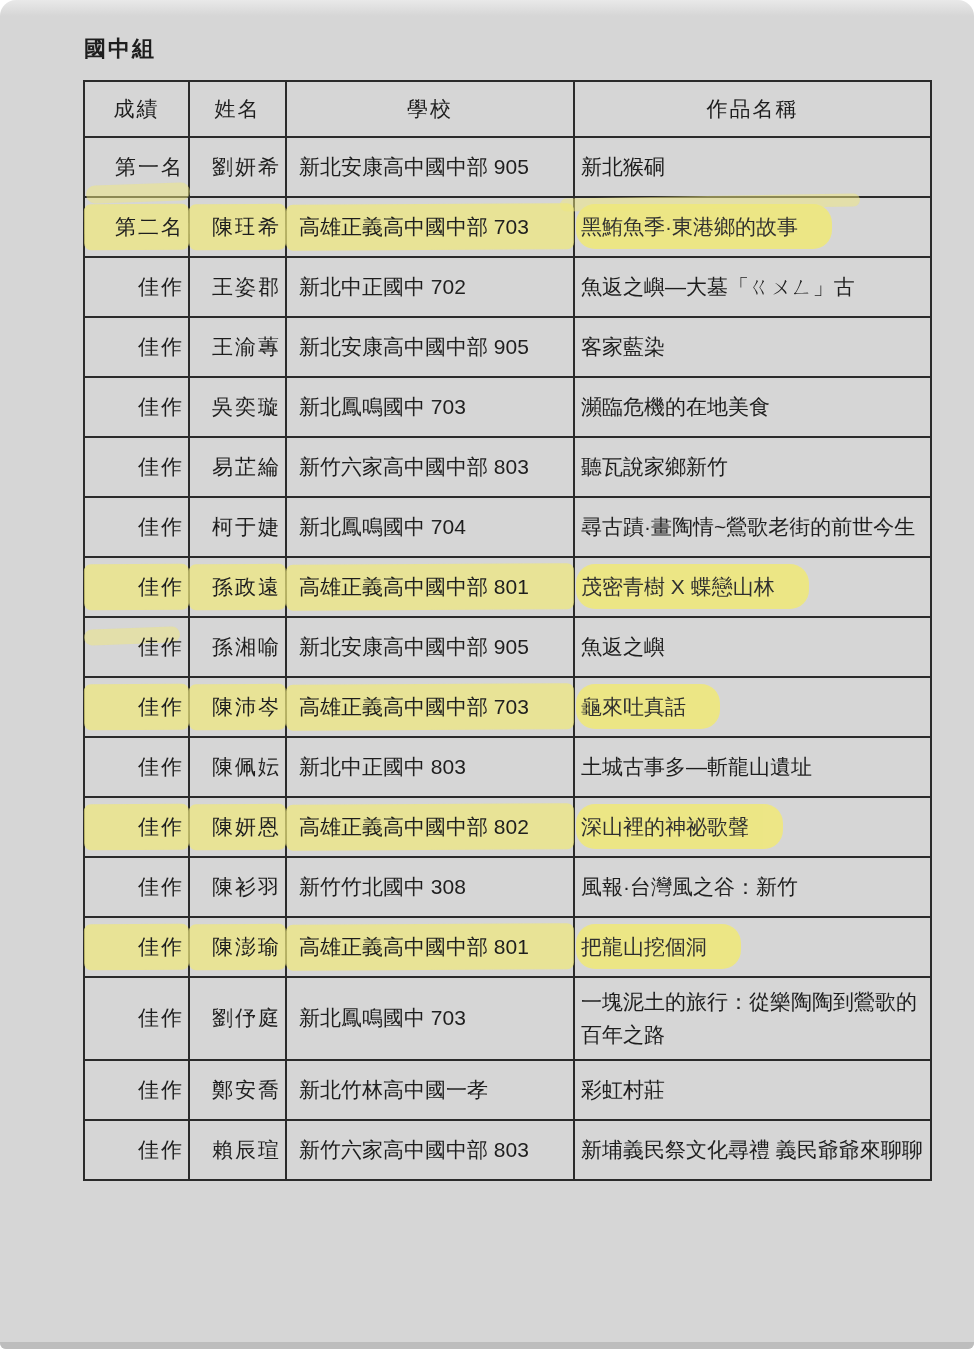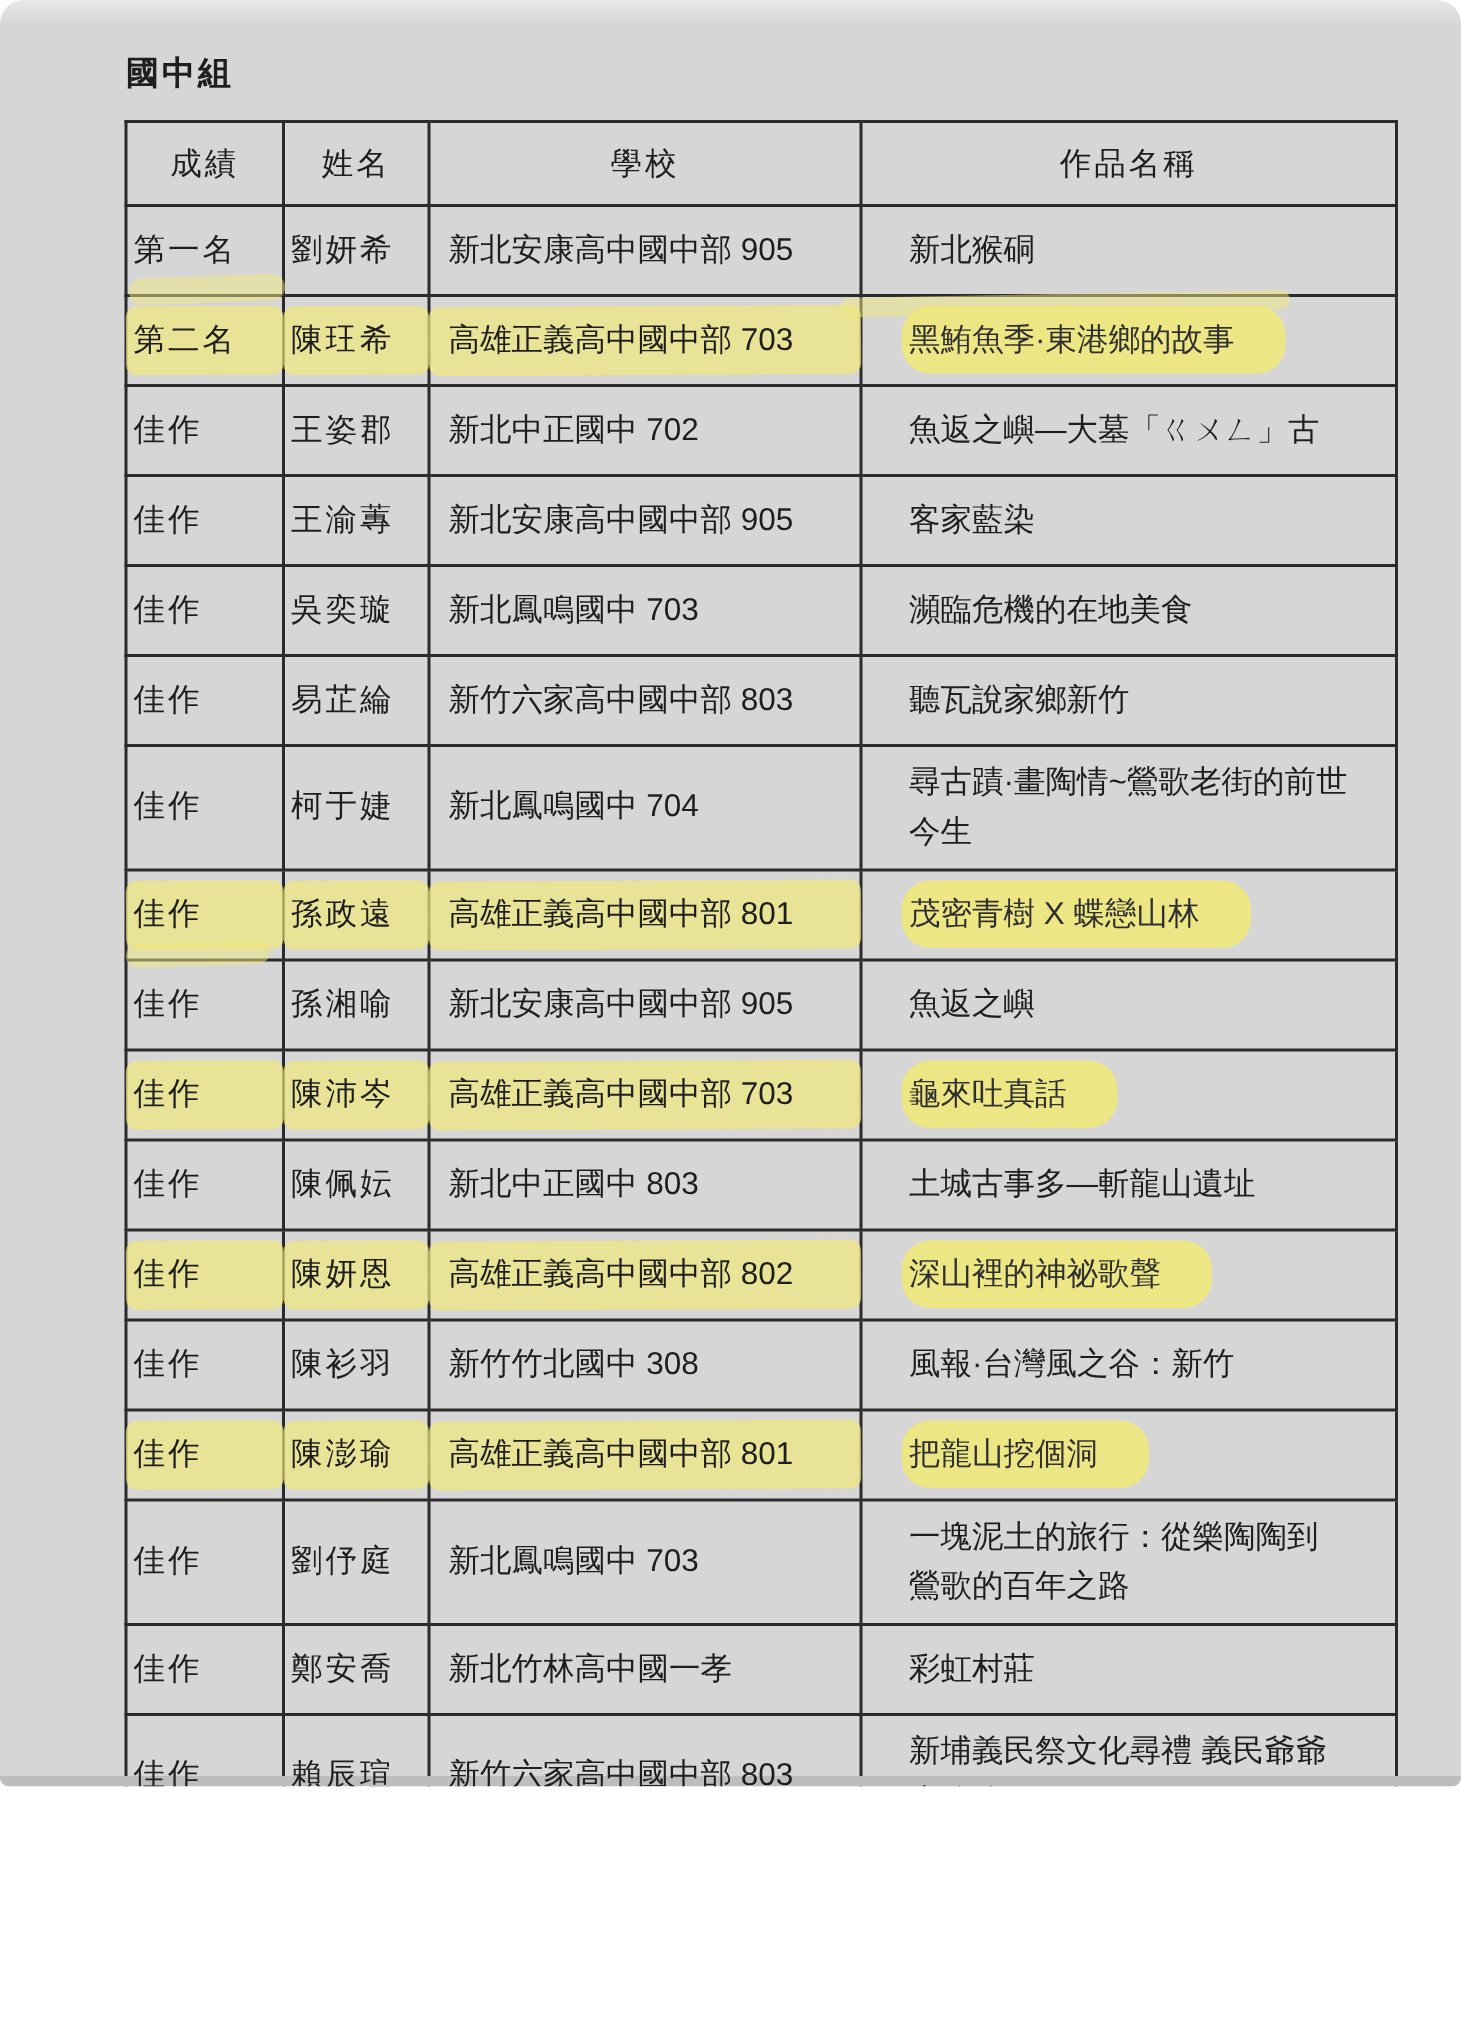--- a/index.html
+++ b/index.html
@@ -5,21 +5,21 @@
   :root{
     --bg:#d6d6d6; --ink:#1e1e1e; --line:#2b2b2b; --hl:#efe87d;
   }
   *{box-sizing:border-box;}
   body{
     margin:0; background:#ffffff;
     font-family:"Liberation Sans","DejaVu Sans",sans-serif;
     color:var(--ink);
   }
   .sheet{
-    position:relative; width:974px; height:1191px;
+    position:relative; width:974px; height:1349px;
     background:linear-gradient(#e9e9e9, var(--bg) 16px);
     border-radius:16px 16px 6px 6px;
     overflow:hidden;
     padding:34px 0 0 83px;
   }
   .bottom-edge{
     position:absolute; left:0; bottom:0; width:100%; height:7px;
     background:#bdbdbd;
   }
   h1.group-title{
@@ -33,23 +33,23 @@
   }
   th,td{
     border:2px solid var(--line);
     font-size:21px; font-weight:500;
     padding:8px 10px;
     vertical-align:middle;
     position:relative;
   }
   thead th{ height:56px; text-align:center; letter-spacing:2px; font-weight:500;}
   tbody td{ height:60px; line-height:1.55; }
-  td.c-rank, td.c-name{ text-align:left; letter-spacing:2px; padding:8px 4px; }
+  td.c-rank, td.c-name{ text-align:right; letter-spacing:2px; padding:8px 4px; }
   td.c-school{ text-align:left; padding:8px 12px; }
-  td.c-work{ text-align:left; padding:8px 31px; }
+  td.c-work{ text-align:left; padding:8px 6px; }
   .ct{ position:relative; z-index:1; }
 
   
   tr.hl td.c-rank::before,
   tr.hl td.c-name::before,
   tr.hl td.c-school::before{
     content:""; position:absolute; z-index:0;
     left:-1px; right:-1px; top:50%; height:46px;
     transform:translateY(-50%) rotate(-0.3deg);
     background:var(--hl); opacity:.72; border-radius:7px;

